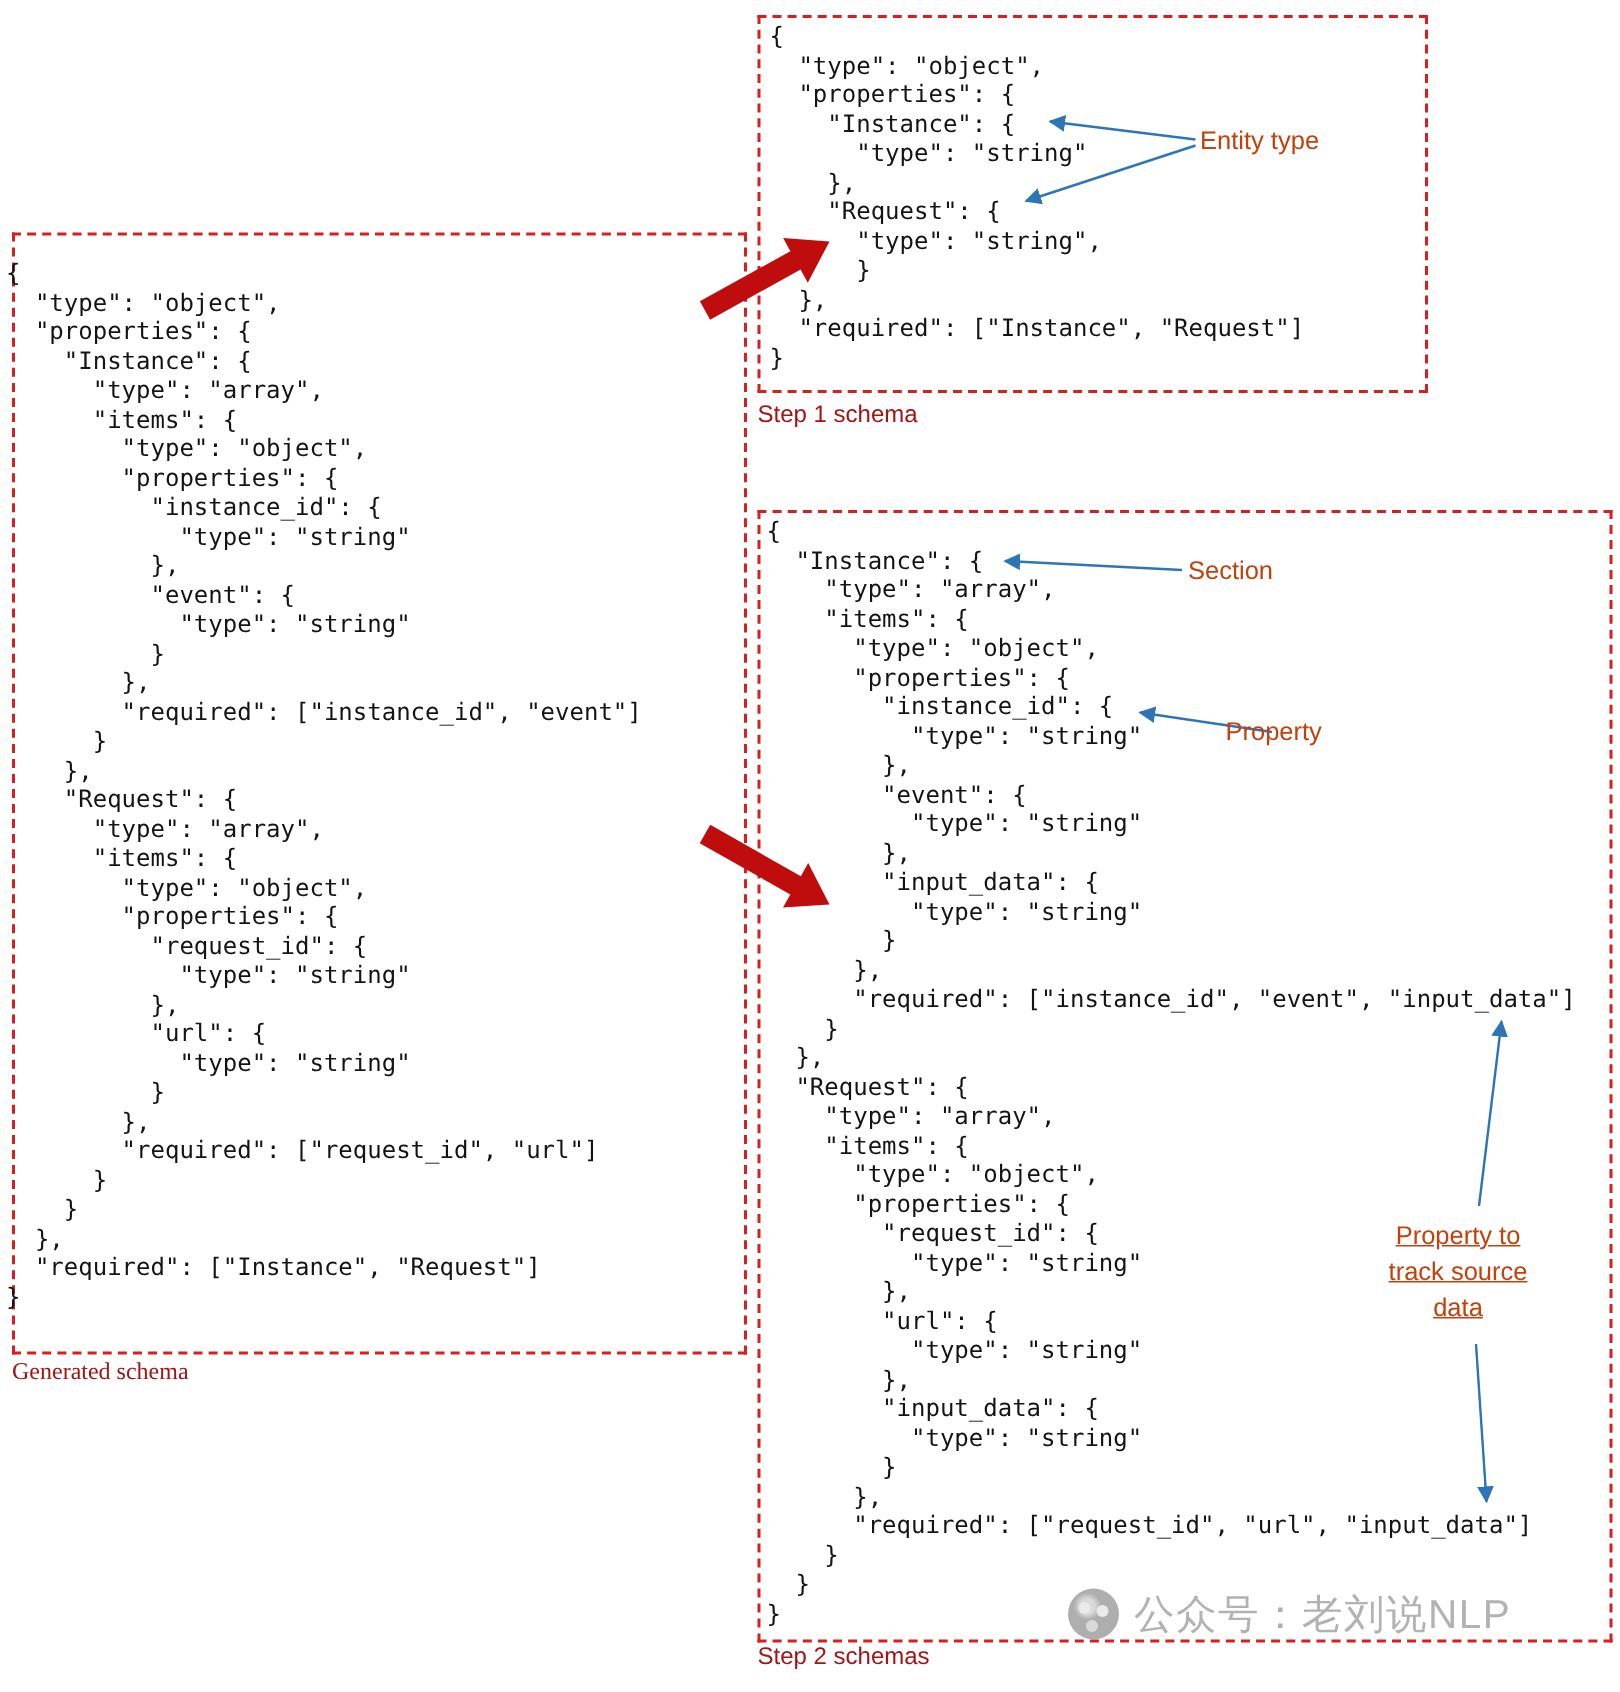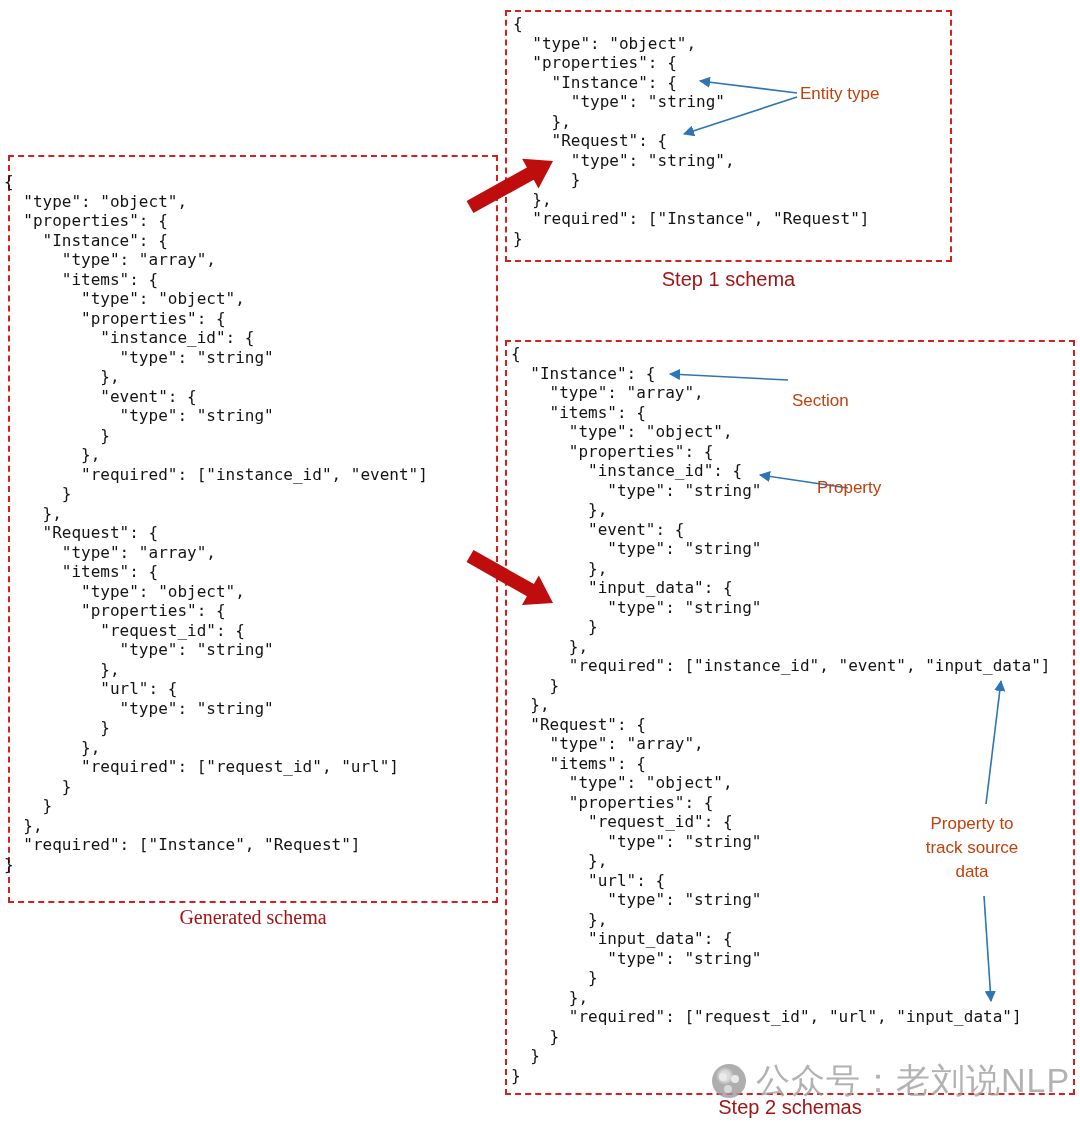--- a/index.html
+++ b/index.html
@@ -20,50 +20,50 @@
     position:absolute;
     font-family:"DejaVu Sans Mono","Liberation Mono",monospace;
     font-size:16px; line-height:19.5px;
     color:#141414; white-space:pre;
   }
   .code-generated { left:4px;   top:172px; }
   .code-step1     { left:513px; top:14px;  }
   .code-step2     { left:511px; top:344px; }
 
   .caption {
-    position:absolute; color:#a31515; font-size:20px;
-    text-align:center; font-weight:400;
+    position:absolute; color:#a31515; font-size:16px;
+    font-weight:400;
   }
   .caption-generated { left:8px;   top:906px;  width:490px;font-family:Liberation Serif, serif; }
   .caption-step1     { left:505px; top:268px;  width:447px; }
   .caption-step2     { left:505px; top:1096px; width:570px; }
 
   .ann { position:absolute; color:#c2410c; font-size:17px; }
   .ann-entity   { left:800px; top:84px;  }
-  .ann-section  { left:792px; top:371px;margin-top:20px; }
+  .ann-section  { left:792px; top:371px; }
   .ann-property { left:817px; top:478px; }
-  .ann-track    { left:913px; top:812px; width:118px; text-align:center; line-height:24px; }
+  .ann-track    { left:913px; top:812px; width:118px; text-align:center; line-height:24px;text-decoration:underline; }
 
   .overlay { position:absolute; left:0; top:0; width:1080px; height:1128px; pointer-events:none; }
 
   .watermark {
     position:absolute; left:712px; top:1058px;
     display:flex; align-items:center; gap:10px; opacity:0.8;
   }
   .wm-logo {
     width:34px; height:34px; border-radius:50%;
     background: radial-gradient(circle at 38% 35%, #d2d2d2 0 16%, #9a9a9a 30% 100%);
     position:relative; flex:0 0 auto;
   }
   .wm-logo::before {
     content:""; position:absolute; left:7px; top:9px; width:8px; height:8px;
     border-radius:50%; background:#e6e6e6;
     box-shadow: 12px 2px 0 0 #e6e6e6, 5px 12px 0 0 #d0d0d0;
   }
-  .wm-text { color:#a0a0a0; font-size:34px; letter-spacing:1px; white-space:nowrap; }
+  .wm-text { color:#a0a0a0; font-size:27px; letter-spacing:1px; white-space:nowrap; }
 </style>
 </head>
 <body>
 
 <div class="canvas">
 
   <div class="schema-box box-generated"></div>
   <div class="schema-box box-step1"></div>
   <div class="schema-box box-step2"></div>
 

